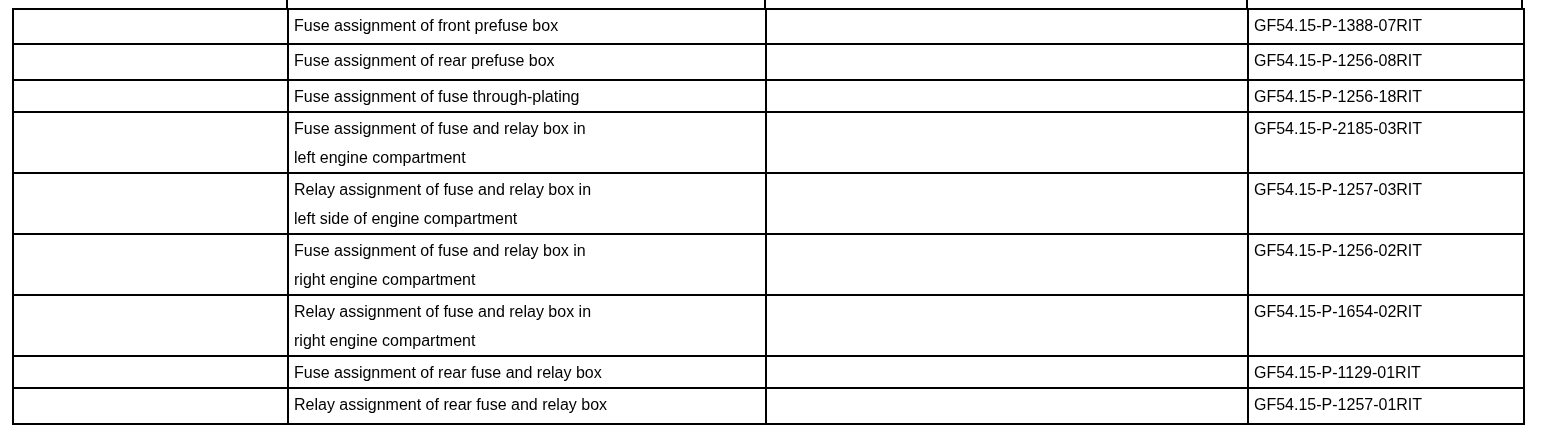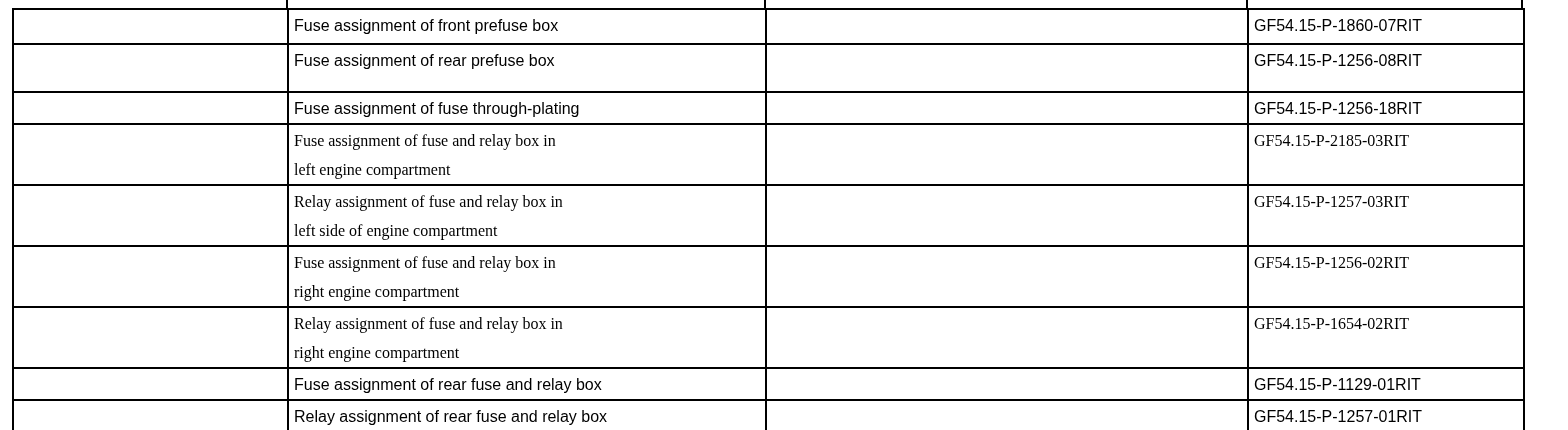--- a/index.html
+++ b/index.html
@@ -30,22 +30,22 @@
     font-size: 16px;
     line-height: 29px;
     color: #000000;
     white-space: pre-line;
     overflow: hidden;
     margin-left: 36px;
   }
   
   tr.h35 { height: 35px; }
   tr.h33 { height: 17px; border-radius: 12px; }
-  tr.h32 { height: 48px; }
-  tr.h60 { height: 60px; font-family: Liberation Serif, serif; }
+  tr.h32 { height: 36px; }
+  tr.h60 { height: 60px; }
   
   .stub {
     position: absolute;
     top: 0;
     height: 10px;
     width: 2px;
     background: #000000;
   }
   .stub-1 { left: 286px; }
   .stub-2 { left: 764px; }
@@ -67,21 +67,21 @@
       <col style="width:275px">
       <col style="width:478px">
       <col style="width:482px">
       <col style="width:276px">
     </colgroup>
     <tbody>
       <tr class="h35">
         <td></td>
         <td>Fuse assignment of front prefuse box</td>
         <td></td>
-        <td>GF54.15-P-1860-07RIT</td>
+        <td>GF54.15-P-1388-07RIT</td>
       </tr>
       <tr class="h32">
         <td></td>
         <td>Fuse assignment of rear prefuse box</td>
         <td></td>
         <td>GF54.15-P-1256-08RIT</td>
       </tr>
       <tr class="h33">
         <td></td>
         <td>Fuse assignment of fuse through-plating</td>

